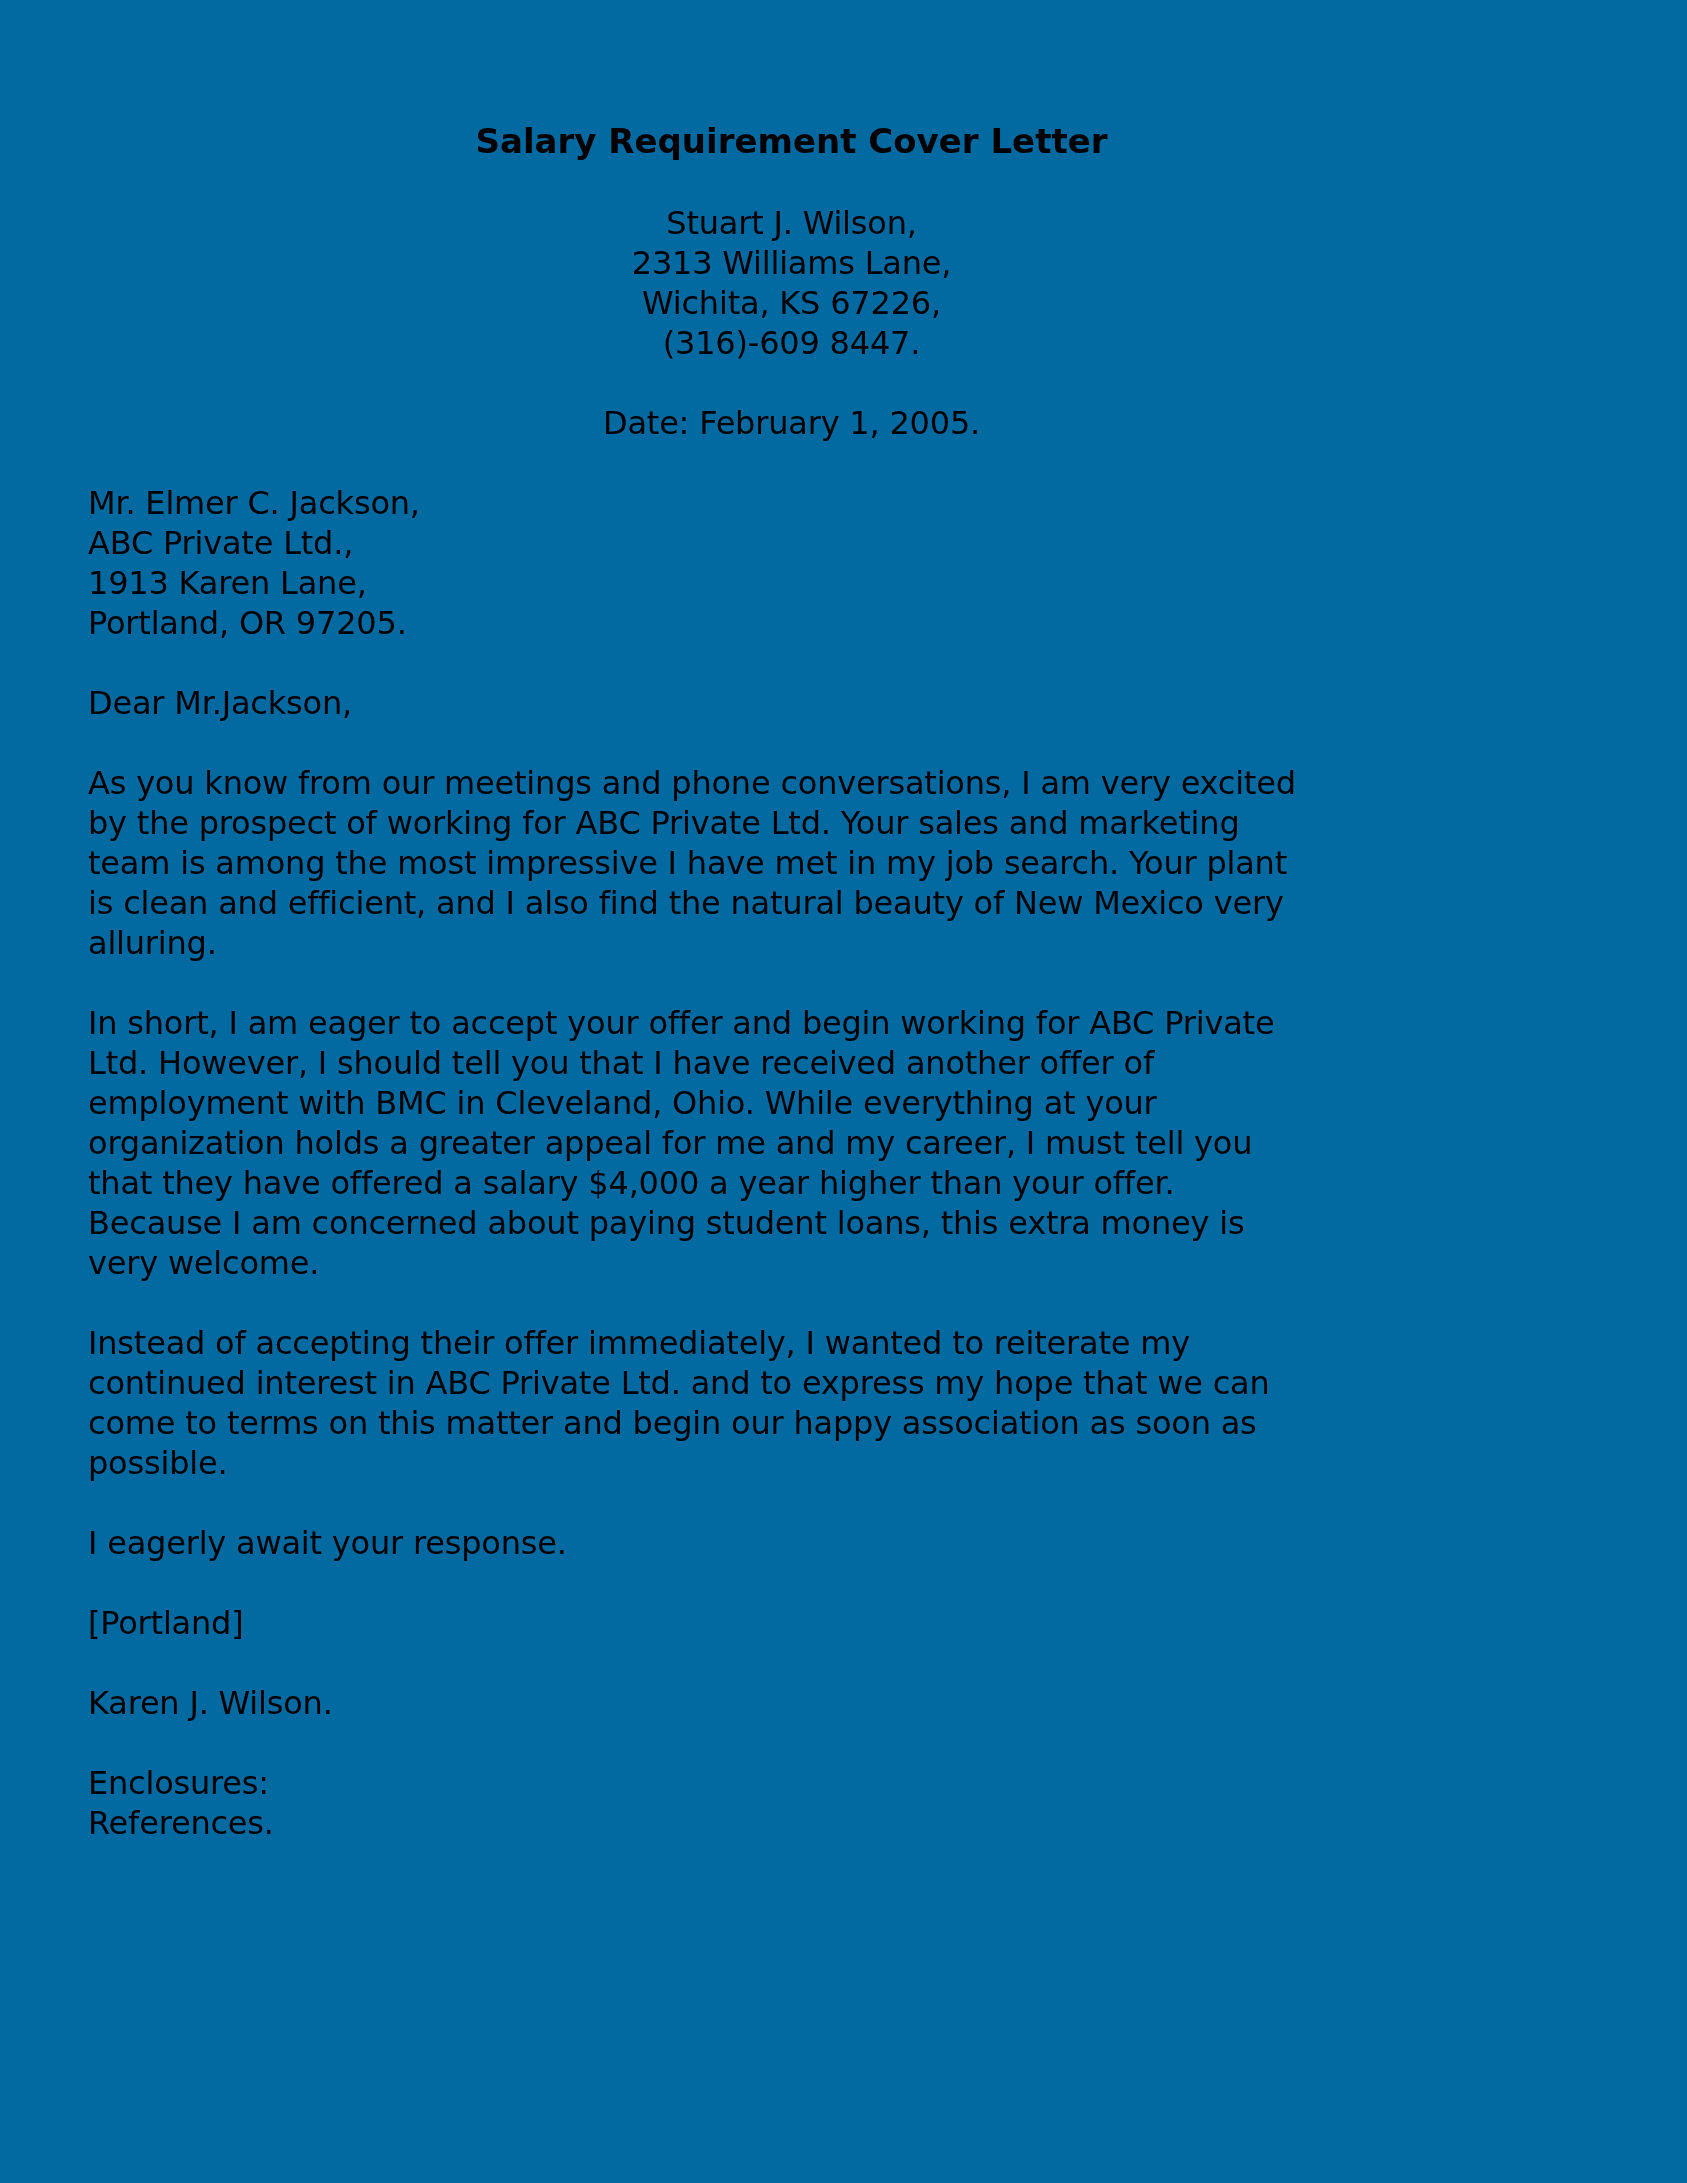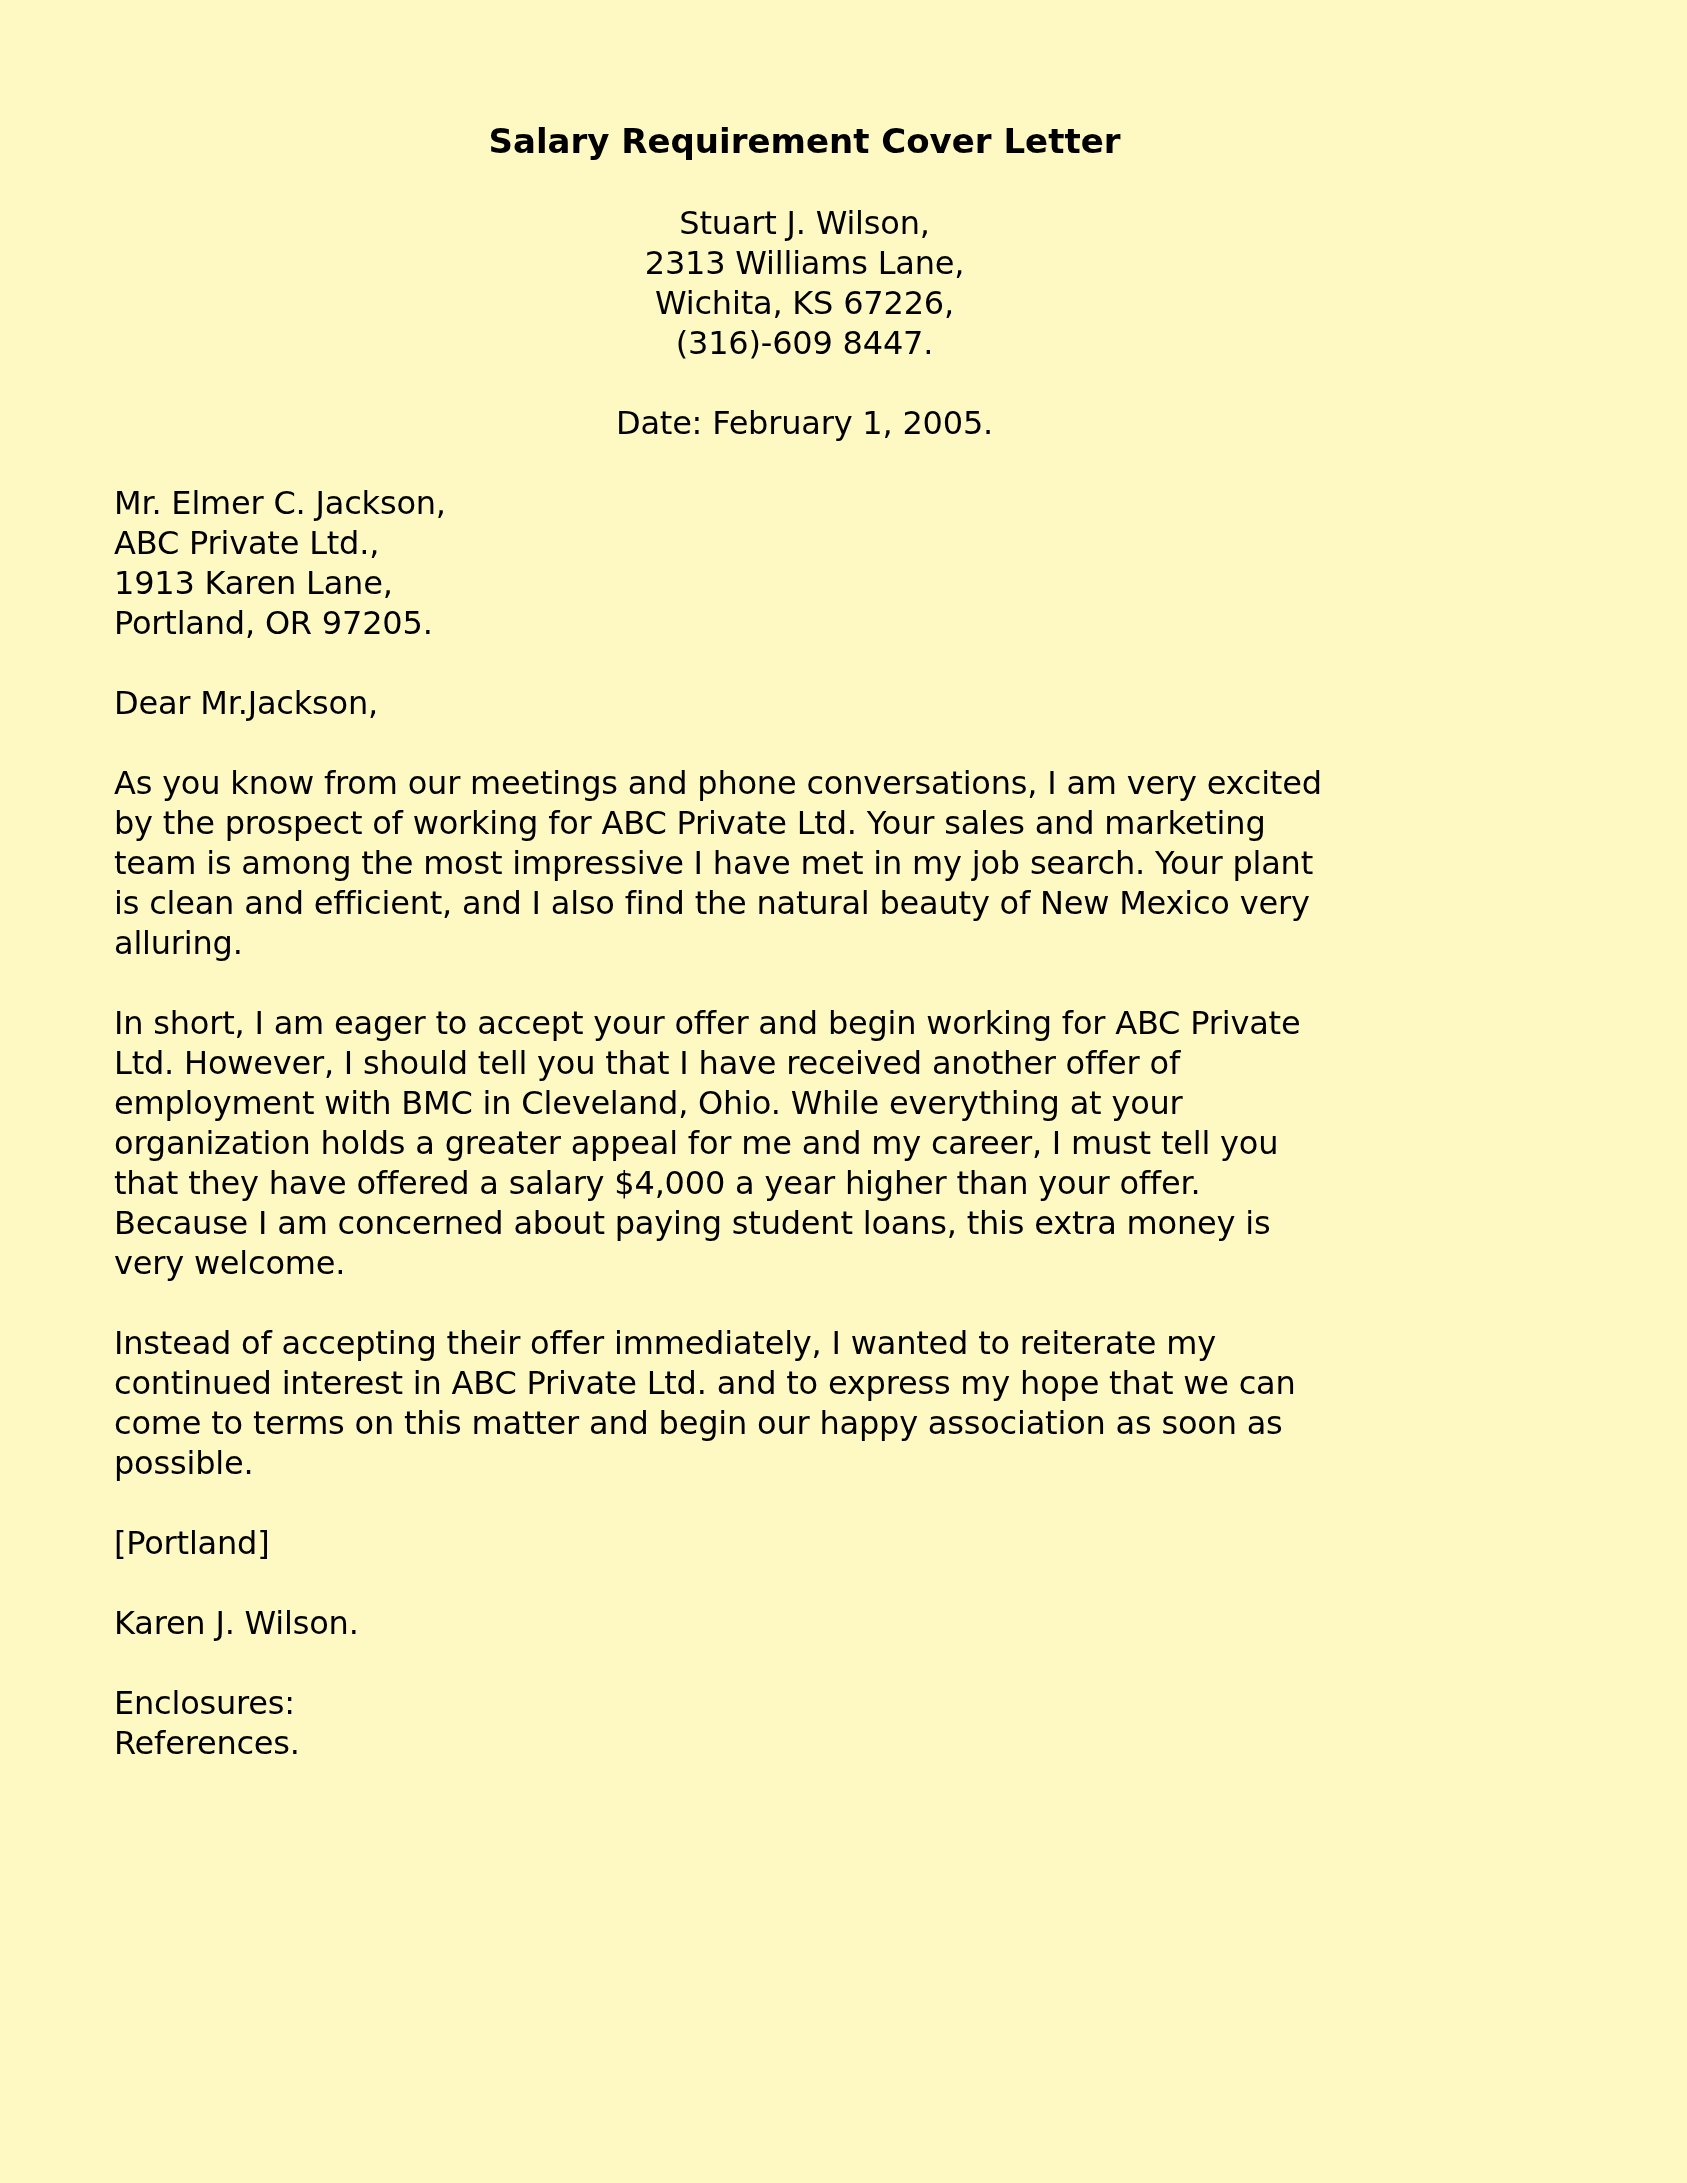--- a/index.html
+++ b/index.html
@@ -11,22 +11,22 @@
     width: 1687px;
     height: 2184px;
     font-family: "DejaVu Sans", "Liberation Sans", sans-serif;
     color: #000000;
     overflow: hidden;
   }
   .page {
     box-sizing: border-box;
     width: 1687px;
     height: 2184px;
-    padding: 119px 192px 0 114px;
-    background: #fef9c3;
+    padding: 119px 192px 0 88px;
+    background: #0369a1;
   }
   .letter {
     display: flex;
     flex-direction: column;
     row-gap: 40px;
   }
   .block {
     font-size: 32px;
     line-height: 40px;
     letter-spacing: -0.2px;
@@ -78,20 +78,21 @@
 organization holds a greater appeal for me and my career, I must tell you
 that they have offered a salary $4,000 a year higher than your offer.
 Because I am concerned about paying student loans, this extra money is
 very welcome.</div>
 
     <div class="block">Instead of accepting their offer immediately, I wanted to reiterate my
 continued interest in ABC Private Ltd. and to express my hope that we can
 come to terms on this matter and begin our happy association as soon as
 possible.</div>
 
+    <div class="block">I eagerly await your response.</div>
 
 
     <div class="block">[Portland]</div>
 
     <div class="block">Karen J. Wilson.</div>
 
     <div class="block">Enclosures:
 References.</div>
 
   </div>

